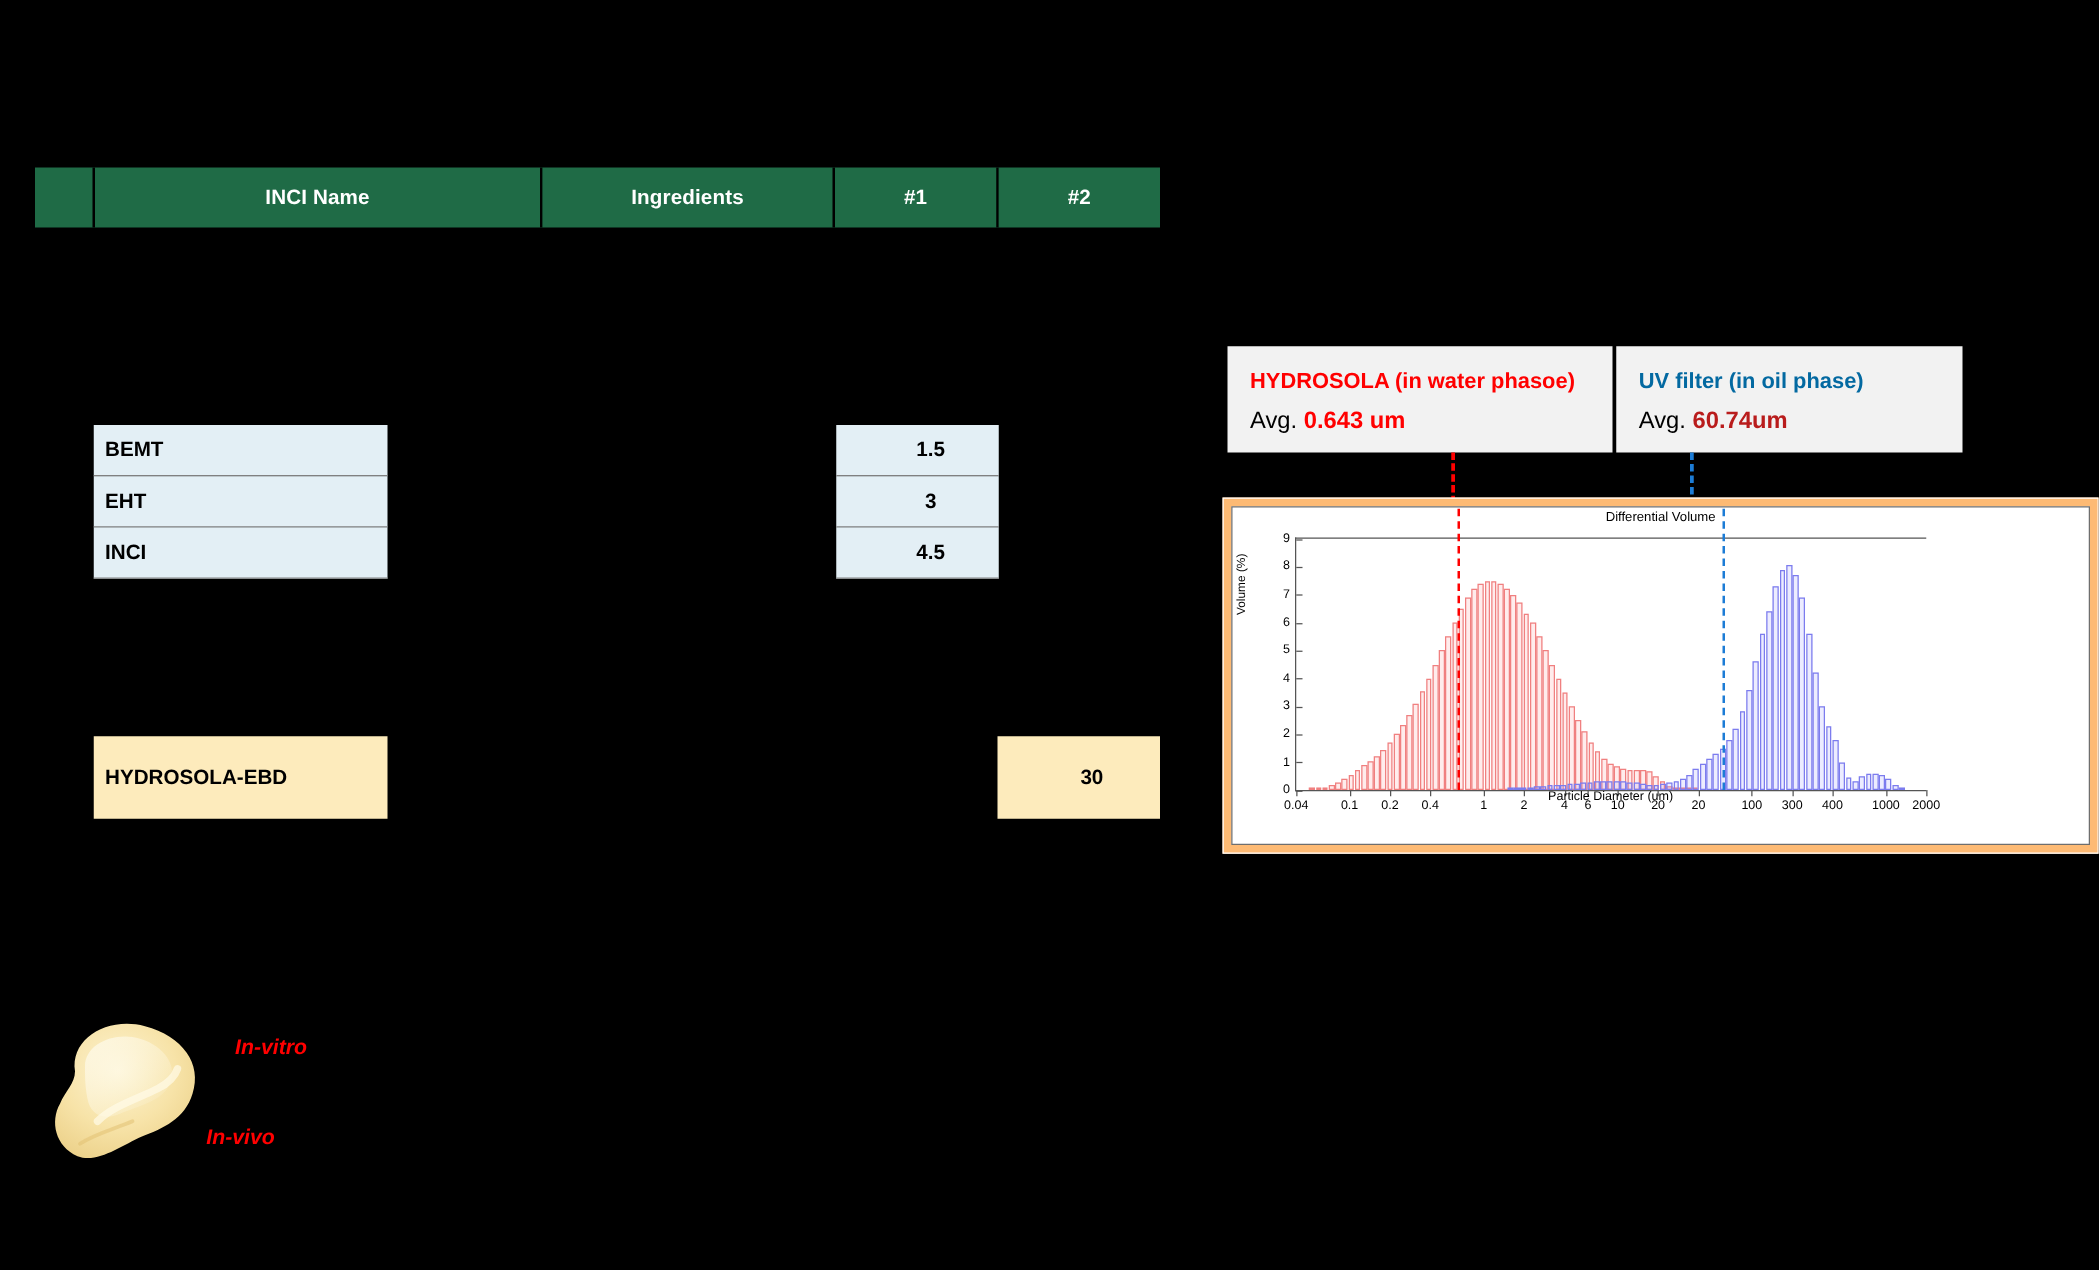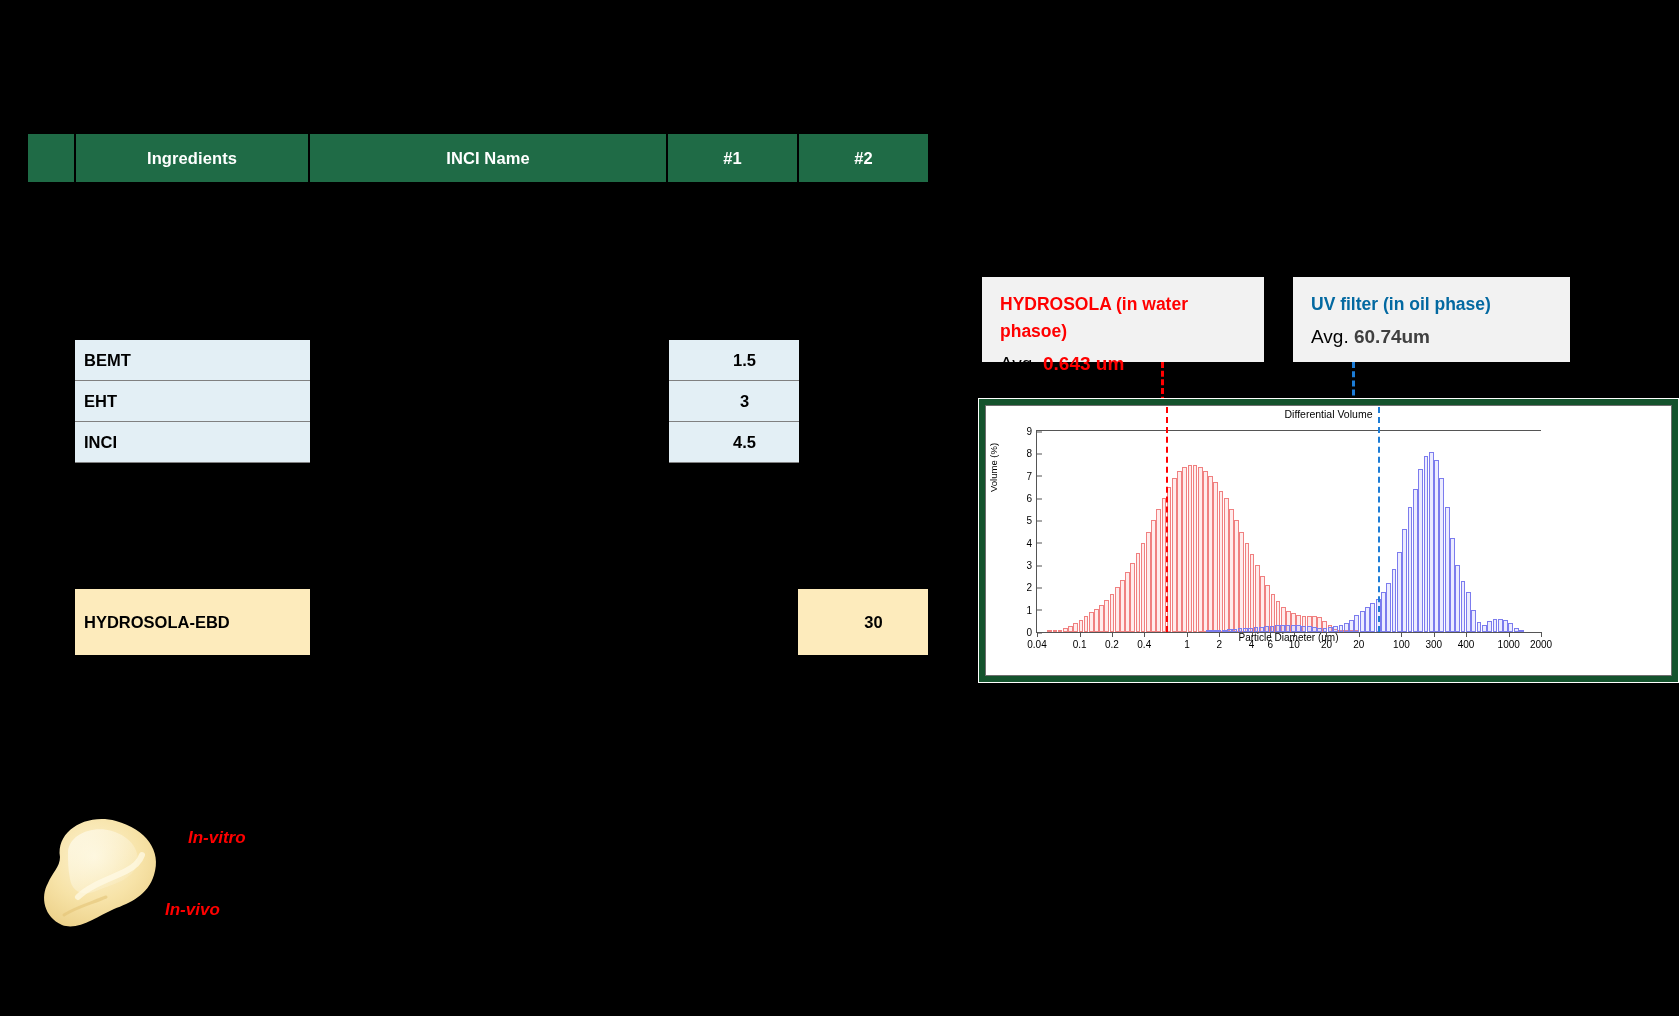--- a/index.html
+++ b/index.html
@@ -47,21 +47,21 @@
     font-size:19px;
     line-height:1.55;
   }
   .callout .title { font-weight:bold; }
   .callout .val   { font-weight:bold; }
   .callout .sub   { color:#000; font-weight:normal; }
 
   
   #chart-panel {
     position:absolute;
-    background:#14532d;
+    background:#fdba74;
     border:1px solid #ffffff;
   }
   #chart-inner {
     position:absolute;
     left:6px; top:6px; right:6px; bottom:6px;
     border:1px solid #6E6E6E;
     background:#fff;
   }
   #chart-title {
     position:absolute; top:2px; left:0; width:100%;
@@ -136,49 +136,49 @@
     white-space:nowrap;
   }
 </style>
 </head>
 <body>
 
 <div id="stage">
 
   <div class="tbl-header" id="tbl-header" style="left:28px; top:134px; width:900px; height:48px;">
     <div class="th" style="width:48px;"></div>
+    <div class="th" style="width:358px;">INCI Name</div>
     <div class="th" style="width:234px;">Ingredients</div>
-    <div class="th" style="width:358px;">INCI Name</div>
     <div class="th" style="width:131px;">#1</div>
     <div class="th" style="width:129px;">#2</div>
   </div>
 
   <div class="cell name" style="left:75px; top:340px; width:235px; height:41px;">BEMT</div>
   <div class="cell num" style="left:669px; top:340px; width:130px; height:41px;">1.5</div>
 
   <div class="cell name" style="left:75px; top:381px; width:235px; height:41px;">EHT</div>
   <div class="cell num" style="left:669px; top:381px; width:130px; height:41px;">3</div>
 
   <div class="cell name" style="left:75px; top:422px; width:235px; height:41px;">INCI</div>
   <div class="cell num" style="left:669px; top:422px; width:130px; height:41px;">4.5</div>
 
   <div class="cell name highlight" style="left:75px; top:589px; width:235px; height:66px;">HYDROSOLA-EBD</div>
   <div class="cell num highlight" style="left:798px; top:589px; width:130px; height:66px;">30</div>
 
-  <div class="callout" style="left:982px; top:277px; width:282px; height:85px;">
+  <div class="callout" style="left:982px; top:277px; width:308px; height:85px;">
     <div class="title" style="color:#FF0000; font-size:17.5px;">HYDROSOLA (in water phasoe)</div>
     <div style="margin-top:4px;">
       <span class="sub">Avg. </span><span class="val" style="color:#FF0000;">0.643 um</span>
     </div>
   </div>
 
   <div class="callout" style="left:1293px; top:277px; width:277px; height:85px;">
     <div class="title" style="color:#0369a1; font-size:17.5px;">UV filter (in oil phase)</div>
     <div style="margin-top:4px;">
-      <span class="sub">Avg. </span><span class="val" style="color:#404040;text-align:center;">60.74um</span>
+      <span class="sub">Avg. </span><span class="val" style="color:#b91c1c;text-align:center;">60.74um</span>
     </div>
   </div>
 
   <div class="guideline red" style="left:1161px; top:362px; height:110px;"></div>
   <div class="guideline blue" style="left:1352px; top:362px; height:98px;"></div>
 
   <div id="chart-panel" style="left:978px; top:398px; width:701px; height:285px;">
     <div id="chart-inner">
       <div id="chart-title">Differential Volume</div>
       <div id="ylabel">Volume (%)</div>

